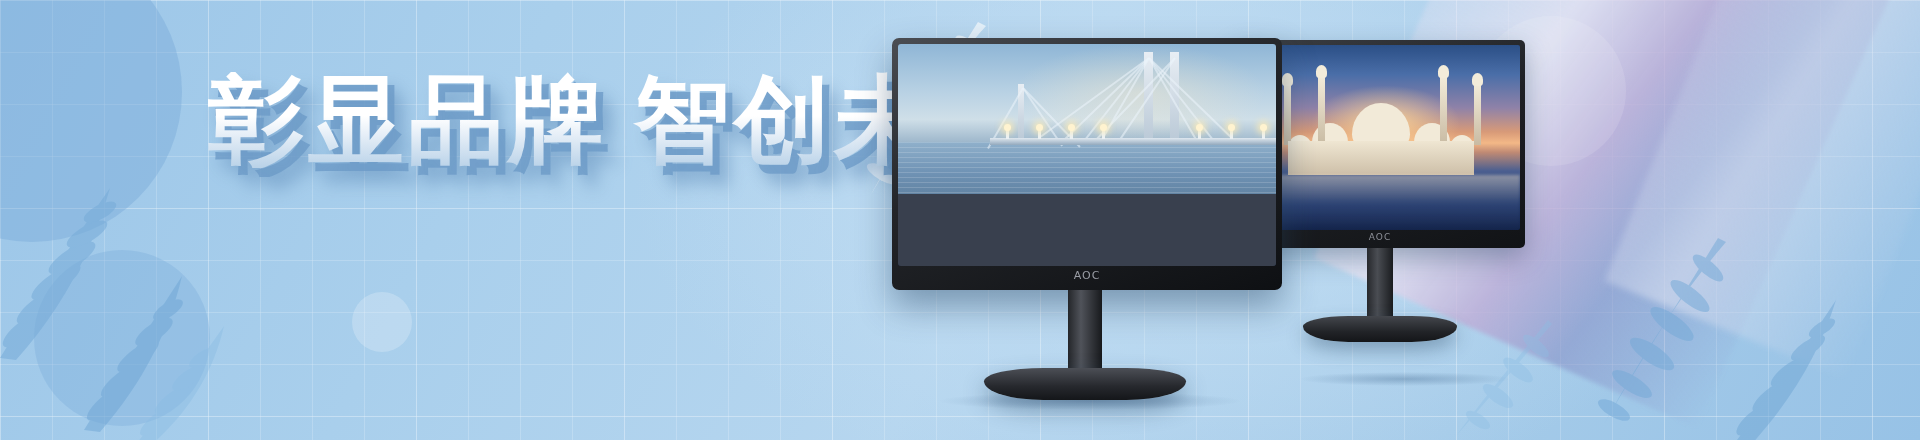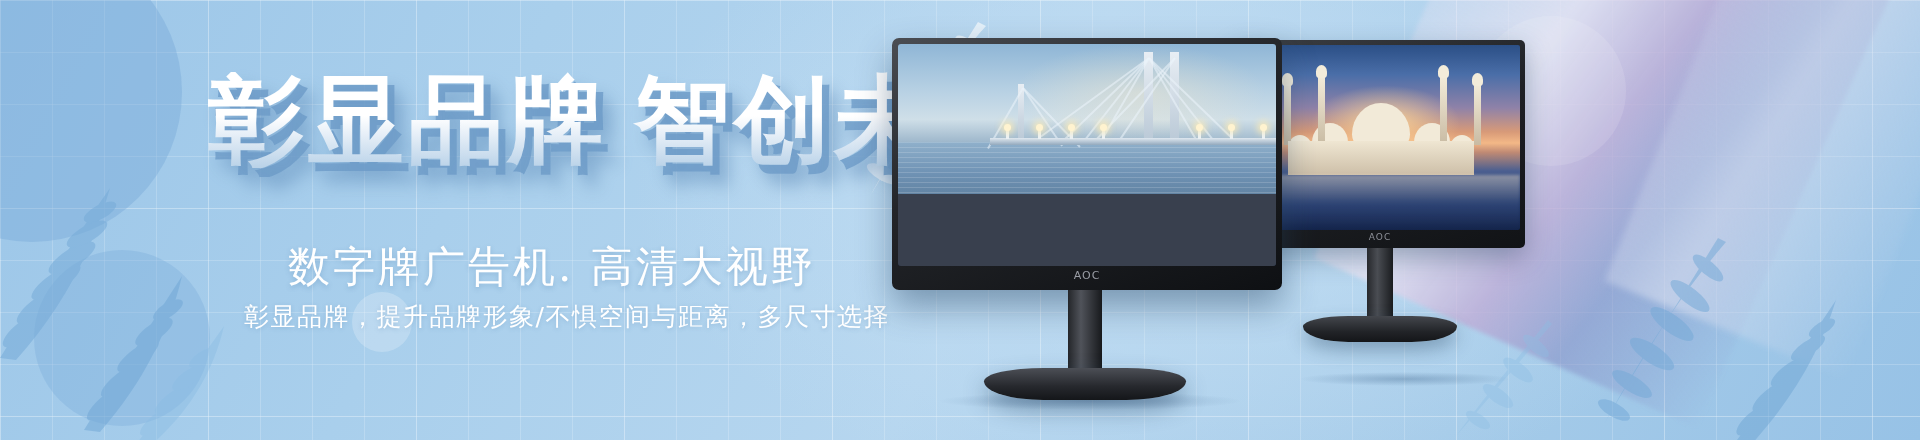--- a/index.html
+++ b/index.html
@@ -295,22 +295,20 @@
         <ellipse cx="96" cy="28" rx="16" ry="6" transform="rotate(40 96 28)"></ellipse>
         <ellipse cx="78" cy="52" rx="18" ry="7" transform="rotate(38 78 52)"></ellipse>
         <ellipse cx="58" cy="78" rx="18" ry="7" transform="rotate(36 58 78)"></ellipse>
         <ellipse cx="38" cy="102" rx="14" ry="6" transform="rotate(34 38 102)"></ellipse>
       </g>
     </svg>
   </div>
 
   <div class="copy">
     <div class="headline"><span>彰显品牌</span><span class="gap"></span><span>智创未来</span></div>
-    <div class="subtitle">数字牌广告机. 高清大视野</div>
-    <div class="tagline">彰显品牌，提升品牌形象/不惧空间与距离，多尺寸选择</div>
   </div>
 
   <div class="monitors">
 
     <div class="mon-shadow b"></div>
     <div class="mon-shadow"></div>
 
     <div class="mon-b">
       <div class="bezel"></div>
       <div class="screen">

